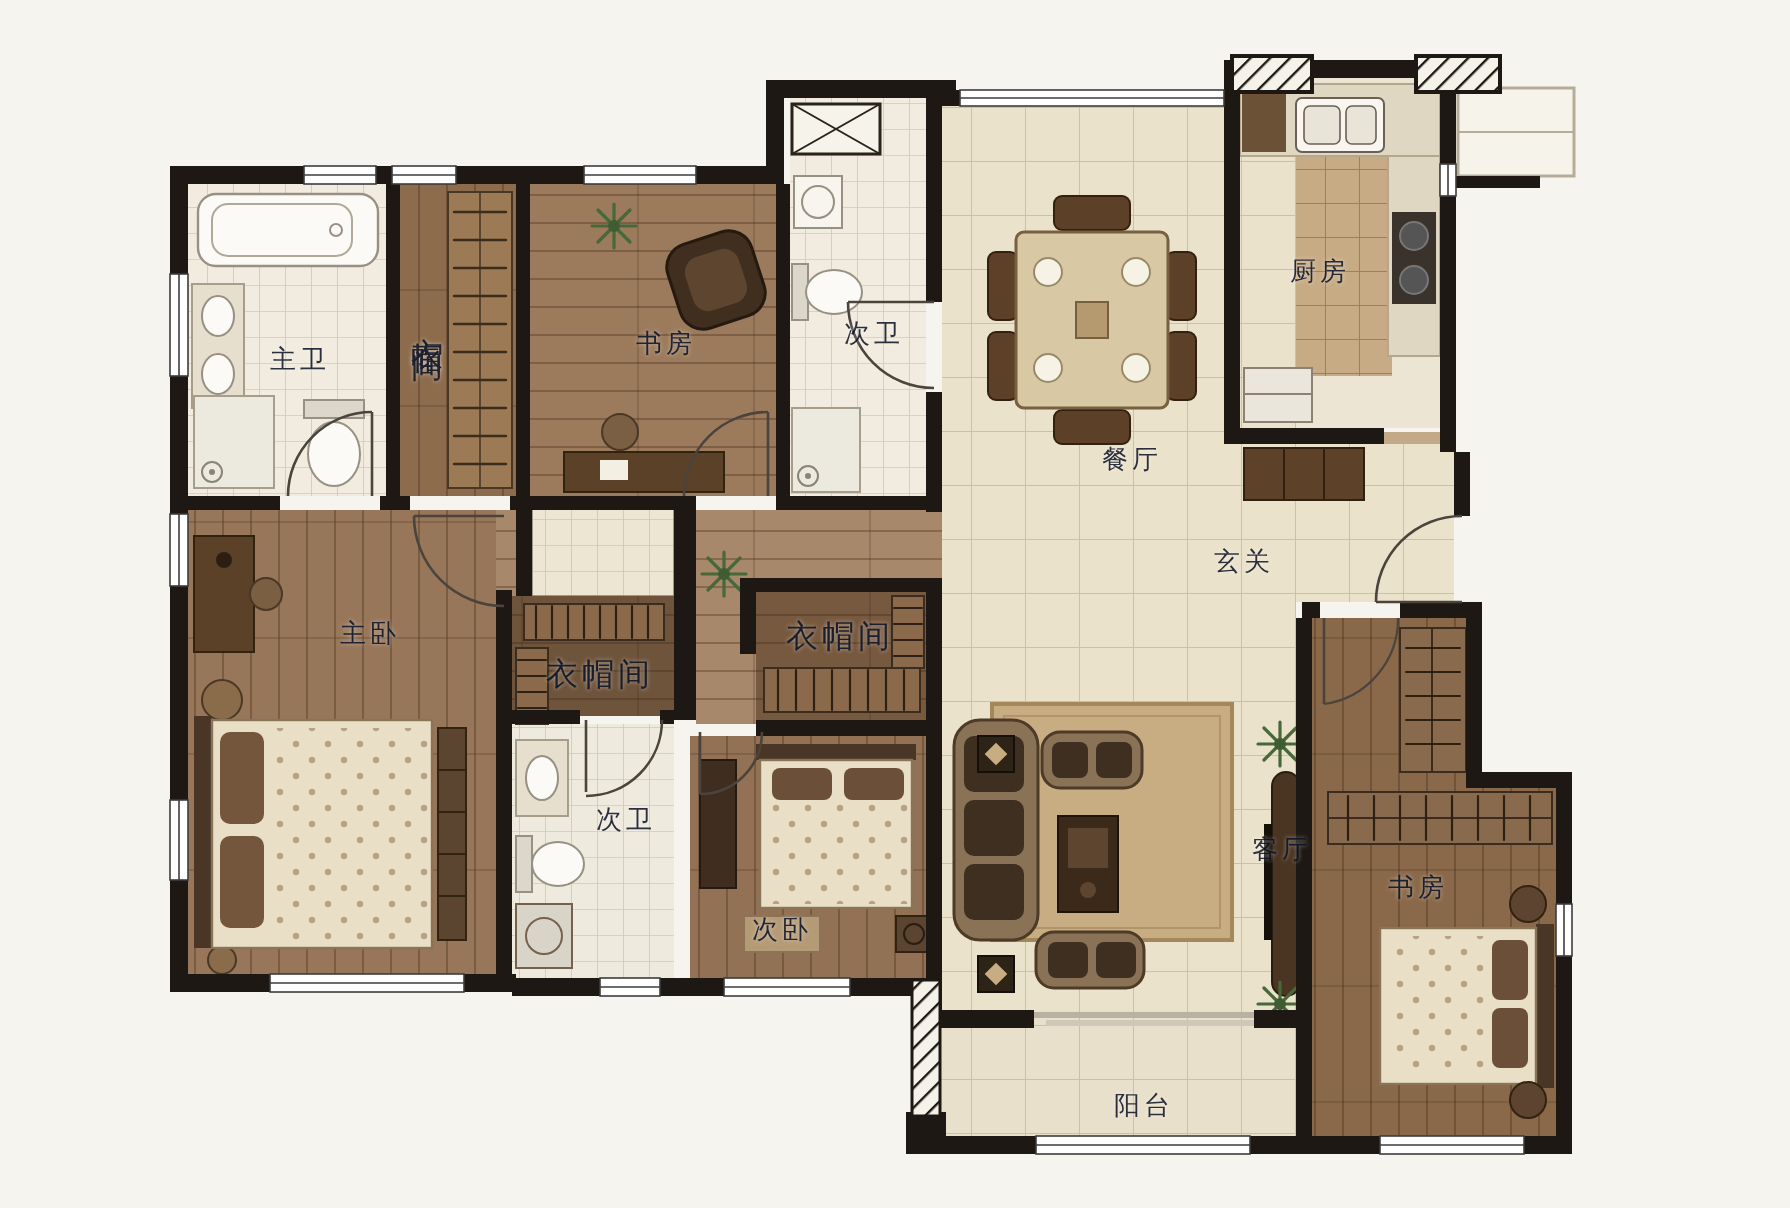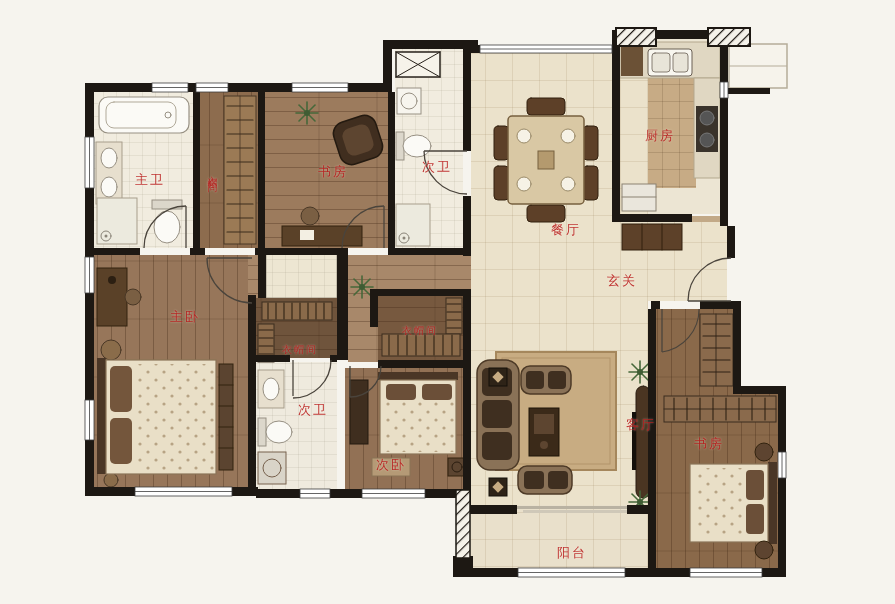--- a/index.html
+++ b/index.html
@@ -1,22 +1,22 @@
 <!DOCTYPE html>
 <html><head>
 <meta charset="utf-8">
 <style>
   html,body{margin:0;padding:0;background:#e9e7e1;}
   .stage{position:relative;width:895px;height:604px;background:#f6f4ee;overflow:hidden;
          font-family:"DejaVu Sans","Liberation Sans",sans-serif;}
   .stage svg{position:absolute;left:0;top:0;}
   .room-label{position:absolute;transform:translate(-50%,-50%);font-size:13px;
-              color:#b91c1c;letter-spacing:2px;opacity:.88;white-space:nowrap;
+              color:#0f172a;letter-spacing:2px;opacity:.88;white-space:nowrap;
               font-family:Liberation Serif, serif;text-shadow:0 0 2px rgba(255,250,240,.6);}
-  .room-label.small{font-size:10px;margin-top:12px;}
+  .room-label.small{font-size:16px;}
   .room-label.v{writing-mode:vertical-rl;letter-spacing:3px;}
 </style>
 </head>
 <body>
 
 <div class="stage">
 <svg width="895" height="604" viewBox="0 0 895 604">
 <defs>
   <pattern id="grainV" width="14" height="58" patternUnits="userSpaceOnUse">
     <line x1="13.5" y1="0" x2="13.5" y2="58" stroke="rgba(61,38,20,0.32)" stroke-width="1"></line>

